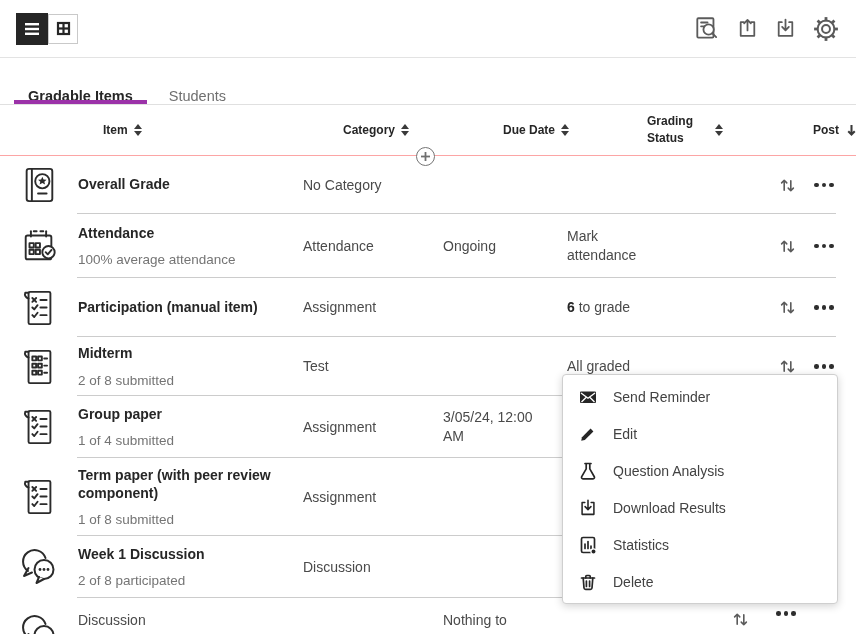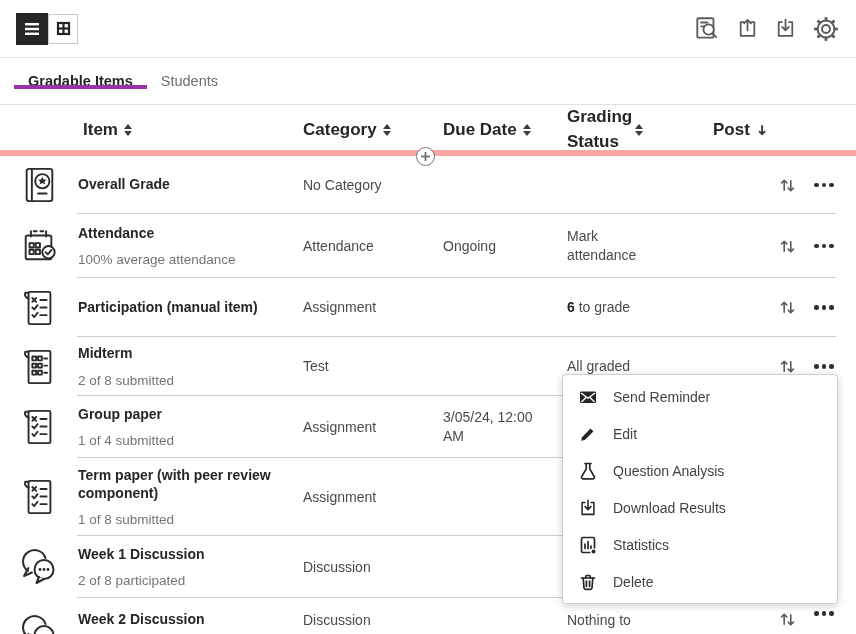--- a/index.html
+++ b/index.html
@@ -11,33 +11,33 @@
   .toolbar { position:relative; height:58px; border-bottom:1px solid #e3e3e3;
     display:flex; align-items:center; padding:0 16px; }
   .seg { display:flex; align-items:center; }
   .seg-btn { width:30px; height:30px; display:flex; align-items:center; justify-content:center;
     background:#fff; border:1px solid #c9c9c9; cursor:pointer; }
   .seg-btn.active { background:#262626; border-color:#262626; width:32px; height:32px; }
   .toolbar-right { margin-left:auto; display:flex; align-items:center; gap:15px; }
   .tool-ic { display:flex; align-items:center; justify-content:center; cursor:pointer; }
 
   
-  .tabbar { height:47px; border-bottom:1px solid #e0e0e0; display:flex; align-items:center;
-    padding-left:14px; }
+  .tabbar { height:47px; border-bottom:1px solid #e0e0e0; display:flex; align-items:flex-end;
+    padding-left:14px;gap:8px; }
   .tab { position:relative; display:flex; align-items:center; padding:0 14px;
     font-size:14.5px; color:#6f6f6f; cursor:pointer; }
   .tab.active { color:#262626; font-weight:700; }
   .tab.active::after { content:""; position:absolute; left:0; right:0; bottom:0;
     height:4px; background:#9b32a8; }
 
   
   .grid-cols { display:grid; grid-template-columns:78px 225px 140px 124px 146px 55px 38px 50px;
     align-items:center; }
-  .thead { height:51px; border-bottom:6px solid #fca5a5; position:relative;
-    font-size:17px; font-weight:700; }
+  .thead { height:51px; border-bottom:1px solid #fca5a5; position:relative;
+    font-size:12px; font-weight:700;gap:20px; }
   .th { display:flex; align-items:center; gap:6px; }
   .th.item { padding-left:5px; }
   .sort { display:inline-flex; flex-direction:column; align-items:center; }
   .tri-up { width:0; height:0; border-left:4px solid transparent; border-right:4px solid transparent;
     border-bottom:5px solid #3a3a3a; margin-bottom:2px; }
   .tri-down { width:0; height:0; border-left:4px solid transparent; border-right:4px solid transparent;
     border-top:5px solid #3a3a3a; }
   .th-grading { display:flex; align-items:center; padding-right:32px; }
   .th-grading .lbl { width:62px; line-height:1.45; }
   .add-btn { position:absolute; left:416px; top:42px; width:19px; height:19px; border-radius:50%;
@@ -451,23 +451,20 @@
           </span>
         </div>
     </div>
 
     <div class="row grid-cols r8">
       <div class="cell-icon">
           <svg class="row-ic" width="40" height="44" viewBox="0 0 40 44">
             <use href="#sym-discussion"></use>
           </svg>
         </div>
-      <div>
-          <div class="title">Week 2 Discussion</div>
-        </div>
       <div class="cell-txt">Discussion</div>
       <div class="cell-txt"></div>
       <div class="cell-txt cell-status"><b></b><span>Nothing to</span></div>
       <div></div>
       <div class="cell-move">
           <svg class="ic" width="17" height="17" viewBox="0 0 18 18" stroke="#444" stroke-width="1.6">
             <use href="#sym-move"></use>
           </svg>
         </div>
       <div class="cell-more">

